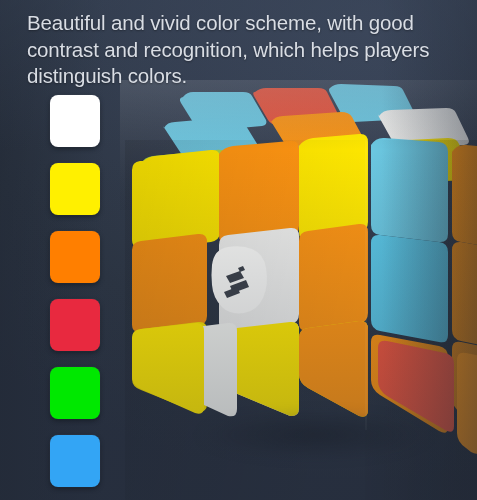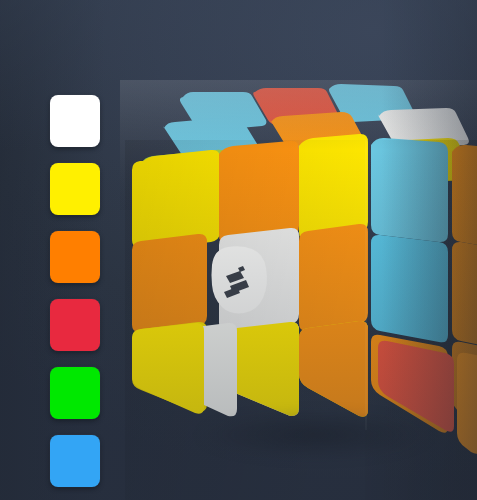--- a/index.html
+++ b/index.html
@@ -182,20 +182,21 @@
       </g>
 
       <path d="M360 250 q0 -9 9 -10 l6 -1 q9 -1 9 8 l0 70 q0 9 -9 10 l-6 1 q-9 1 -9 -8 Z" fill="#f3f3f1" opacity="0.0"></path>
 
       <path d="M366 140 L366 430" stroke="rgba(255,255,255,0.10)" stroke-width="1.2" fill="none"></path>
     </svg>
   </div>
 
   <div class="bg-vignette"></div>
 
+  <div class="headline" style="color: rgb(217, 221, 228);">Beautiful and vivid color scheme, with good contrast and recognition, which helps players distinguish colors.</div>
 
   <div class="swatch-col">
     <div class="swatch" style="background: rgb(255, 255, 255);"></div>
     <div class="swatch" style="background: rgb(255, 240, 0);"></div>
     <div class="swatch" style="background: rgb(255, 127, 0);"></div>
     <div class="swatch" style="background: rgb(232, 41, 63);"></div>
     <div class="swatch" style="background: rgb(0, 232, 0);"></div>
     <div class="swatch" style="background: rgb(51, 165, 245);"></div>
   </div>
 

